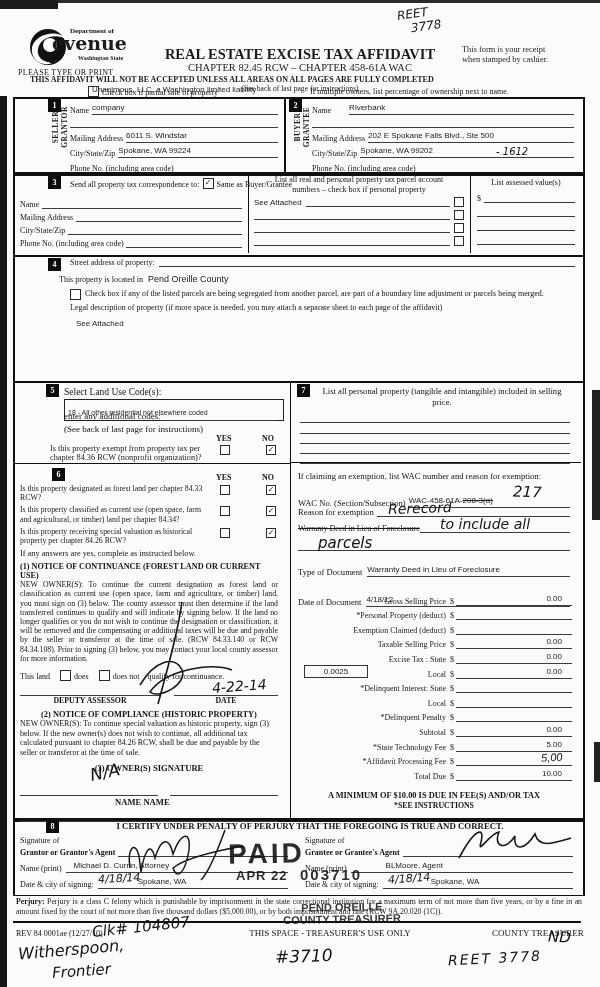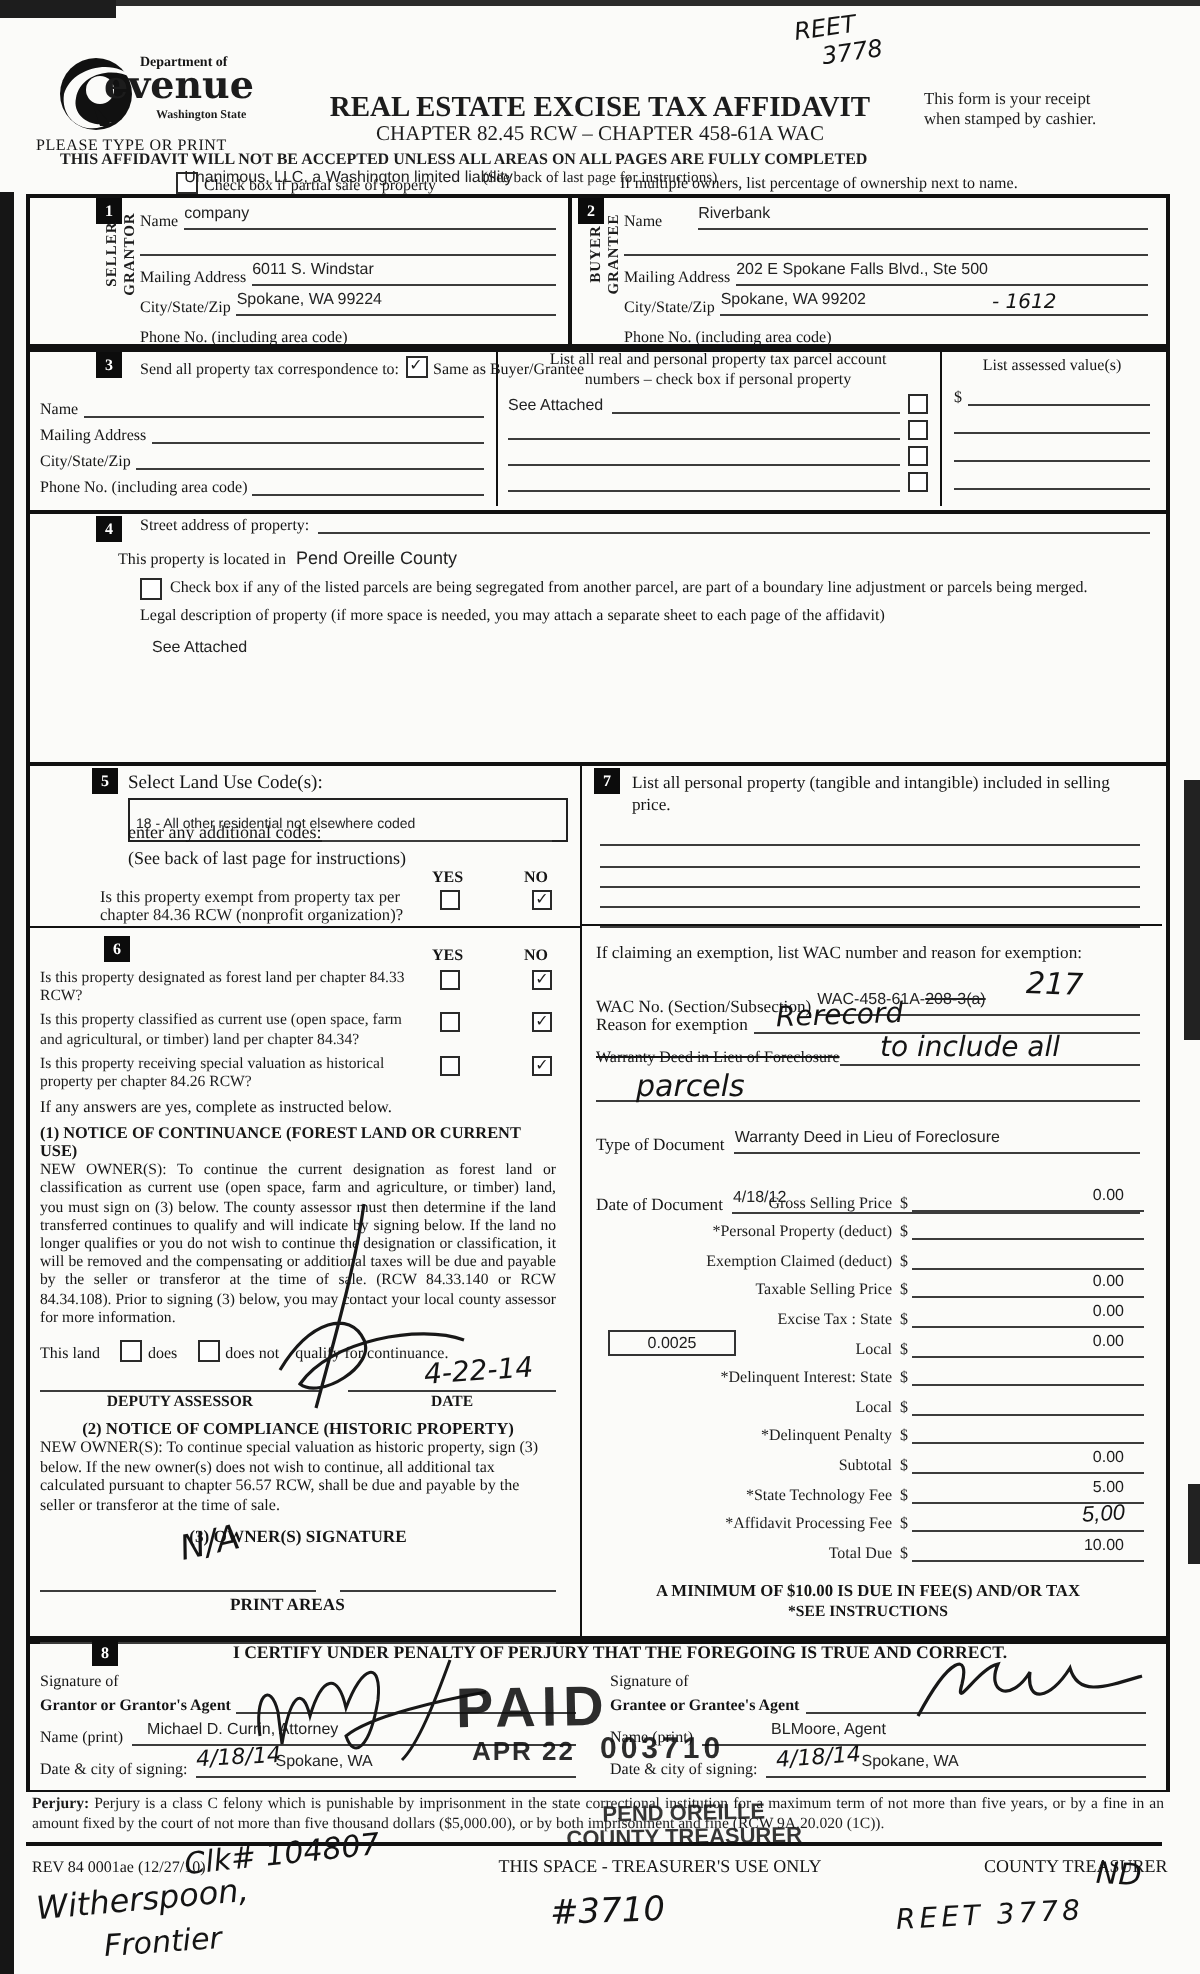--- a/index.html
+++ b/index.html
@@ -279,38 +279,38 @@
       <span class="line" style="width:140px;"></span>
       <span style="width:14px;"></span>
       <span class="line" style="flex:1;"></span>
     </div>
     <div class="row">
       <span class="lbl bold" style="width:140px;text-align:center;font-size:7.8px;">DEPUTY ASSESSOR</span>
       <span style="width:14px;"></span>
       <span class="lbl bold" style="flex:1;text-align:center;font-size:7.8px;">DATE</span>
     </div>
     <div class="lbl bold" style="text-align:center;margin-top:5px;font-size:8.4px;">(2) NOTICE OF COMPLIANCE (HISTORIC PROPERTY)</div>
-    <div class="lbl" style="font-size:8px;line-height:9.6px;">NEW OWNER(S): To continue special valuation as historic property, sign (3) below. If the new owner(s) does not wish to continue, all additional tax calculated pursuant to chapter 56.57 RCW, shall be due and payable by the seller or transferor at the time of sale.</div>
+    <div class="lbl" style="font-size:8px;line-height:9.6px;">NEW OWNER(S): To continue special valuation as historic property, sign (3) below. If the new owner(s) does not wish to continue, all additional tax calculated pursuant to chapter 84.26 RCW, shall be due and payable by the seller or transferor at the time of sale.</div>
     <div class="lbl bold" style="text-align:center;margin-top:6px;font-size:8.6px;">(3) OWNER(S) SIGNATURE</div>
     <div class="row" style="margin-top:22px;">
       <span class="line" style="width:138px;"></span>
       <span style="width:12px;"></span>
       <span class="line" style="flex:1;"></span>
     </div>
-    <div class="lbl bold" style="margin:1px 0 0 95px;font-size:8.6px;">PRINT AREAS</div>
+    <div class="lbl bold" style="margin:1px 0 0 95px;font-size:8.6px;">NAME NAME</div>
     <div class="line" style="height:14px;"></div>
   </div>
   <div class="hand" style="left:212px;top:678px;font-size:14px;transform:rotate(-4deg);">4-22-14</div>
   <div class="hand" style="left:90px;top:762px;font-size:17px;transform:rotate(-12deg);">N/A</div>
   <svg class="sig" style="left:120px;top:600px;" width="120" height="110" viewBox="0 0 120 110">
     <path d="M62,2 C58,30 50,60 38,104 M20,85 C35,60 55,55 62,70 C68,83 40,100 30,92 C45,70 90,62 112,70" fill="none" stroke="#181818" stroke-width="1.6"></path>
   </svg>
 
   <div class="numbox" style="left:297px;top:384px;">7</div>
-  <div class="abs lbl" style="left:316px;top:386px;width:252px;font-size:8.6px;line-height:11px;">List all  personal property (tangible and intangible) included in selling price.</div>
+  <div class="abs lbl" style="left:316px;top:386px;width:252px;font-size:8.6px;line-height:11px;text-align:center;">List all  personal property (tangible and intangible) included in selling price.</div>
   <div class="abs" style="left:300px;top:412px;width:270px;">
     <div class="line" style="height:10px;"></div>
     <div class="line" style="height:10px;"></div>
     <div class="line" style="height:9px;"></div>
     <div class="line" style="height:9px;"></div>
     <div class="line" style="height:9px;"></div>
   </div>
   <div class="abs lbl" style="left:298px;top:471px;font-size:8.6px;">If claiming an exemption, list WAC number and reason for exemption:</div>
   <div class="abs row" style="left:298px;top:489px;width:272px;">
     <span class="lbl" style="font-size:8.6px;">WAC No. (Section/Subsection)</span>

